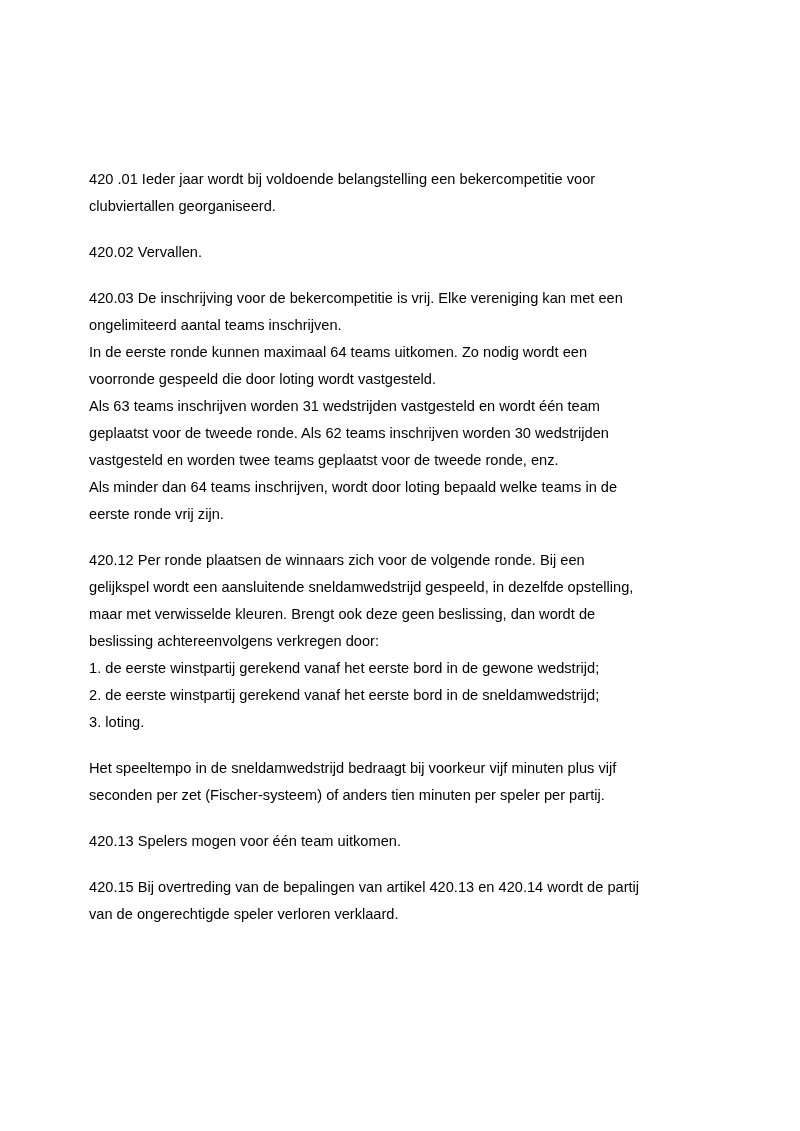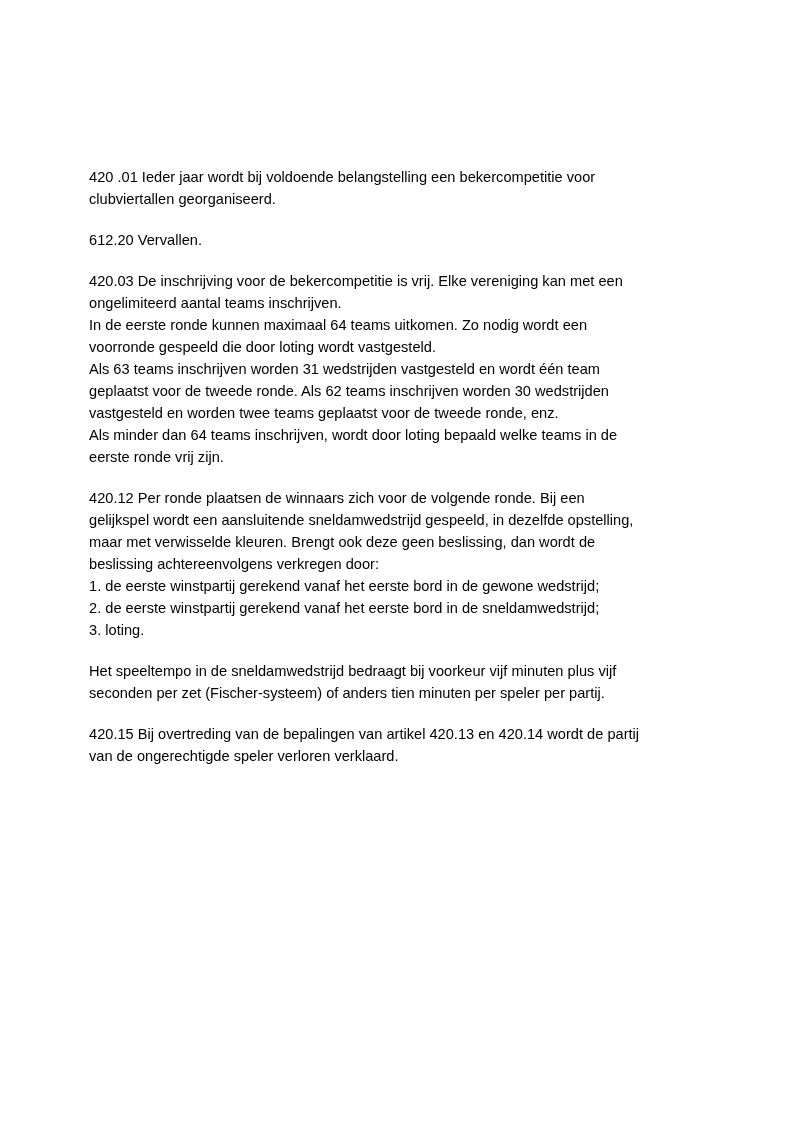--- a/index.html
+++ b/index.html
@@ -29,41 +29,41 @@
   }
   .doc-heading {
     font-size: 15px;
     font-weight: bold;
     line-height: 19px;
     margin: 0 0 18px 0;
     letter-spacing: 0.1px;
   }
   .para {
     font-size: 14.6px;
-    line-height: 22px;
+    line-height: 27px;
     margin: 0 0 19px 0;
     text-align: left;
     white-space: pre-wrap;
     letter-spacing: 0.01px;
   }
   .para:last-child {
     margin-bottom: 0;
   }
 </style>
 </head>
 <body>
 
 <div class="page">
   <div class="content">
 
 
     <p class="para">420 .01 Ieder jaar wordt bij voldoende belangstelling een bekercompetitie voor
 clubviertallen georganiseerd.</p>
 
-    <p class="para">612.20 Vervallen.</p>
+    <p class="para">420.02 Vervallen.</p>
 
     <p class="para">420.03 De inschrijving voor de bekercompetitie is vrij. Elke vereniging kan met een
 ongelimiteerd aantal teams inschrijven.
 In de eerste ronde kunnen maximaal 64 teams uitkomen. Zo nodig wordt een
 voorronde gespeeld die door loting wordt vastgesteld.
 Als 63 teams inschrijven worden 31 wedstrijden vastgesteld en wordt één team
 geplaatst voor de tweede ronde. Als 62 teams inschrijven worden 30 wedstrijden
 vastgesteld en worden twee teams geplaatst voor de tweede ronde, enz.
 Als minder dan 64 teams inschrijven, wordt door loting bepaald welke teams in de
 eerste ronde vrij zijn.</p>
@@ -73,19 +73,20 @@
 gelijkspel wordt een aansluitende sneldamwedstrijd gespeeld, in dezelfde opstelling,
 maar met verwisselde kleuren. Brengt ook deze geen beslissing, dan wordt de
 beslissing achtereenvolgens verkregen door:
 1. de eerste winstpartij gerekend vanaf het eerste bord in de gewone wedstrijd;
 2. de eerste winstpartij gerekend vanaf het eerste bord in de sneldamwedstrijd;
 3. loting.</p>
 
     <p class="para">Het speeltempo in de sneldamwedstrijd bedraagt bij voorkeur vijf minuten plus vijf
 seconden per zet (Fischer-systeem) of anders tien minuten per speler per partij.</p>
 
+    <p class="para">420.13 Spelers mogen voor één team uitkomen.</p>
 
 
     <p class="para">420.15 Bij overtreding van de bepalingen van artikel 420.13 en 420.14 wordt de partij
 van de ongerechtigde speler verloren verklaard.</p>
 
   </div>
 </div>
 
 </body></html>

